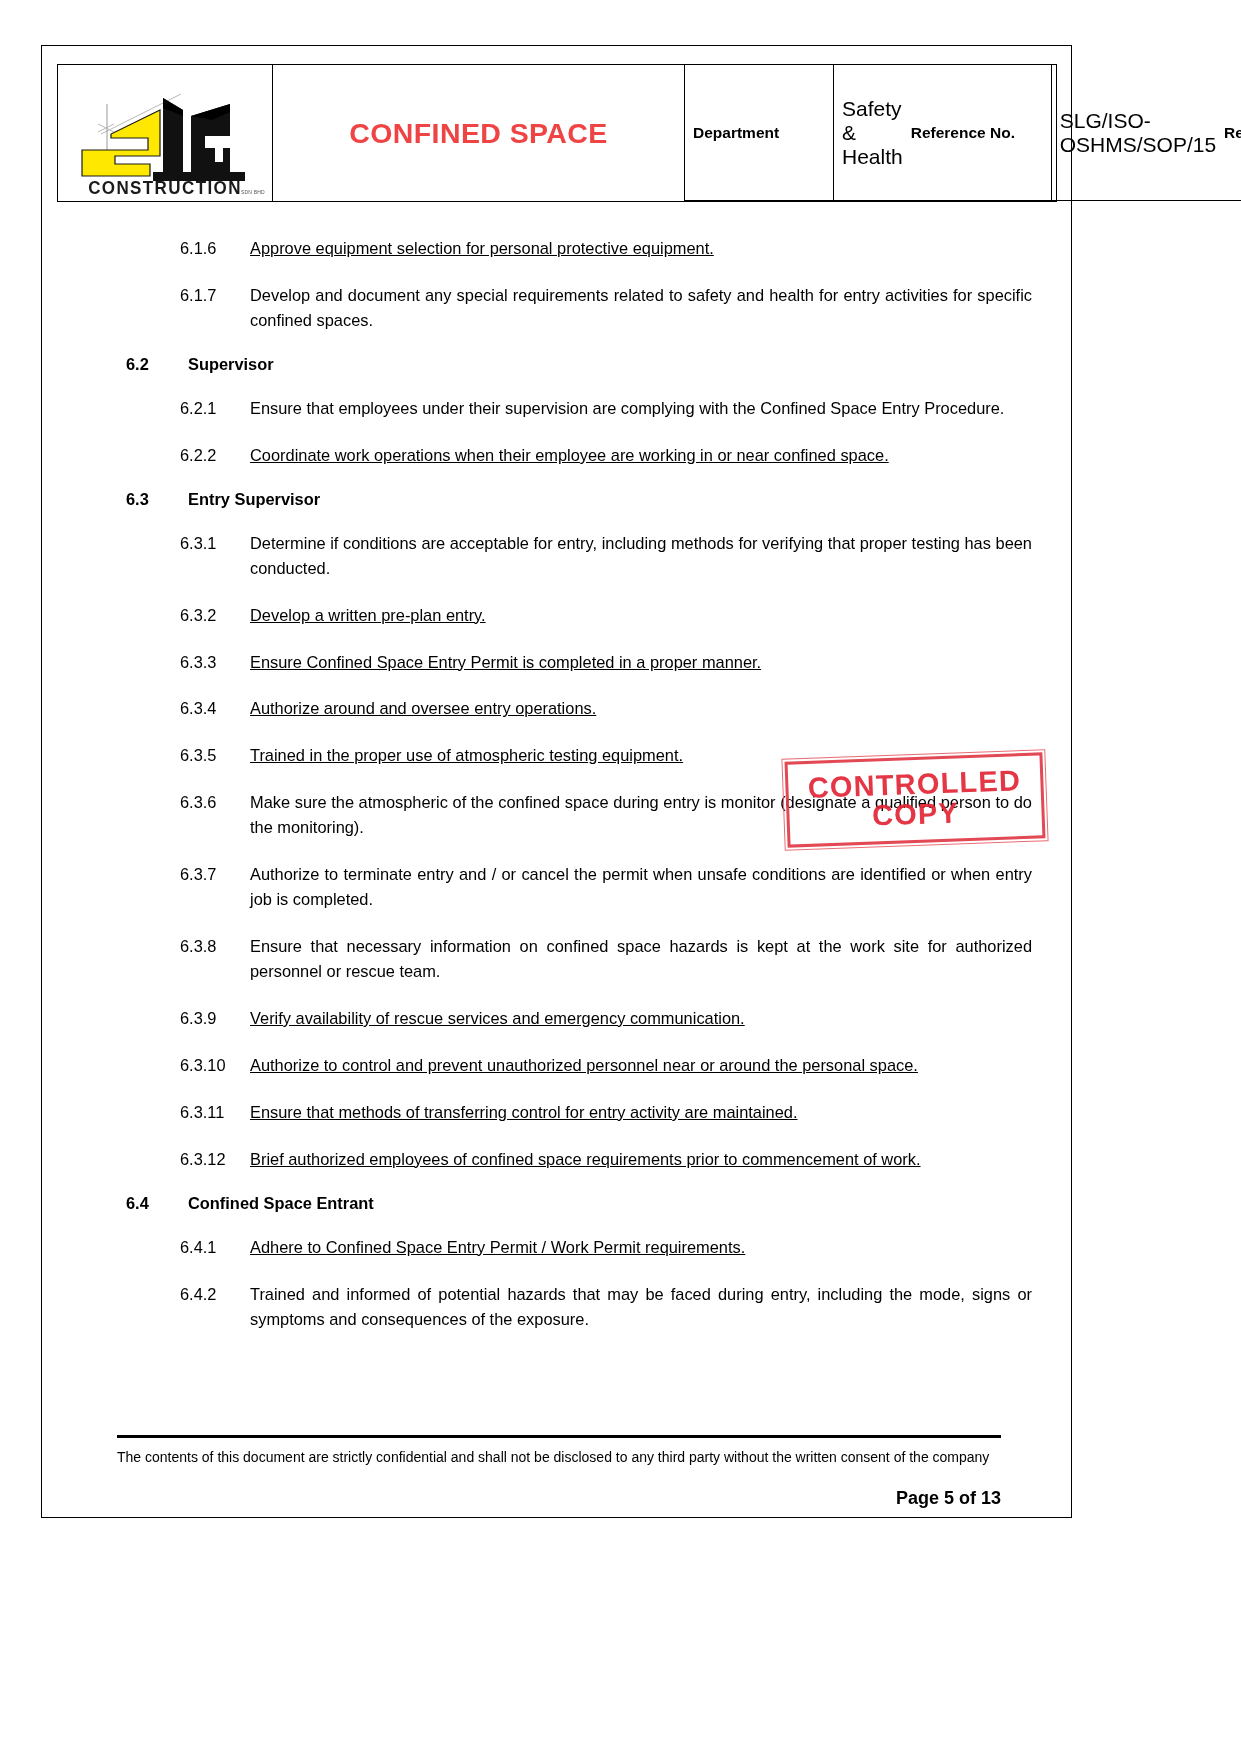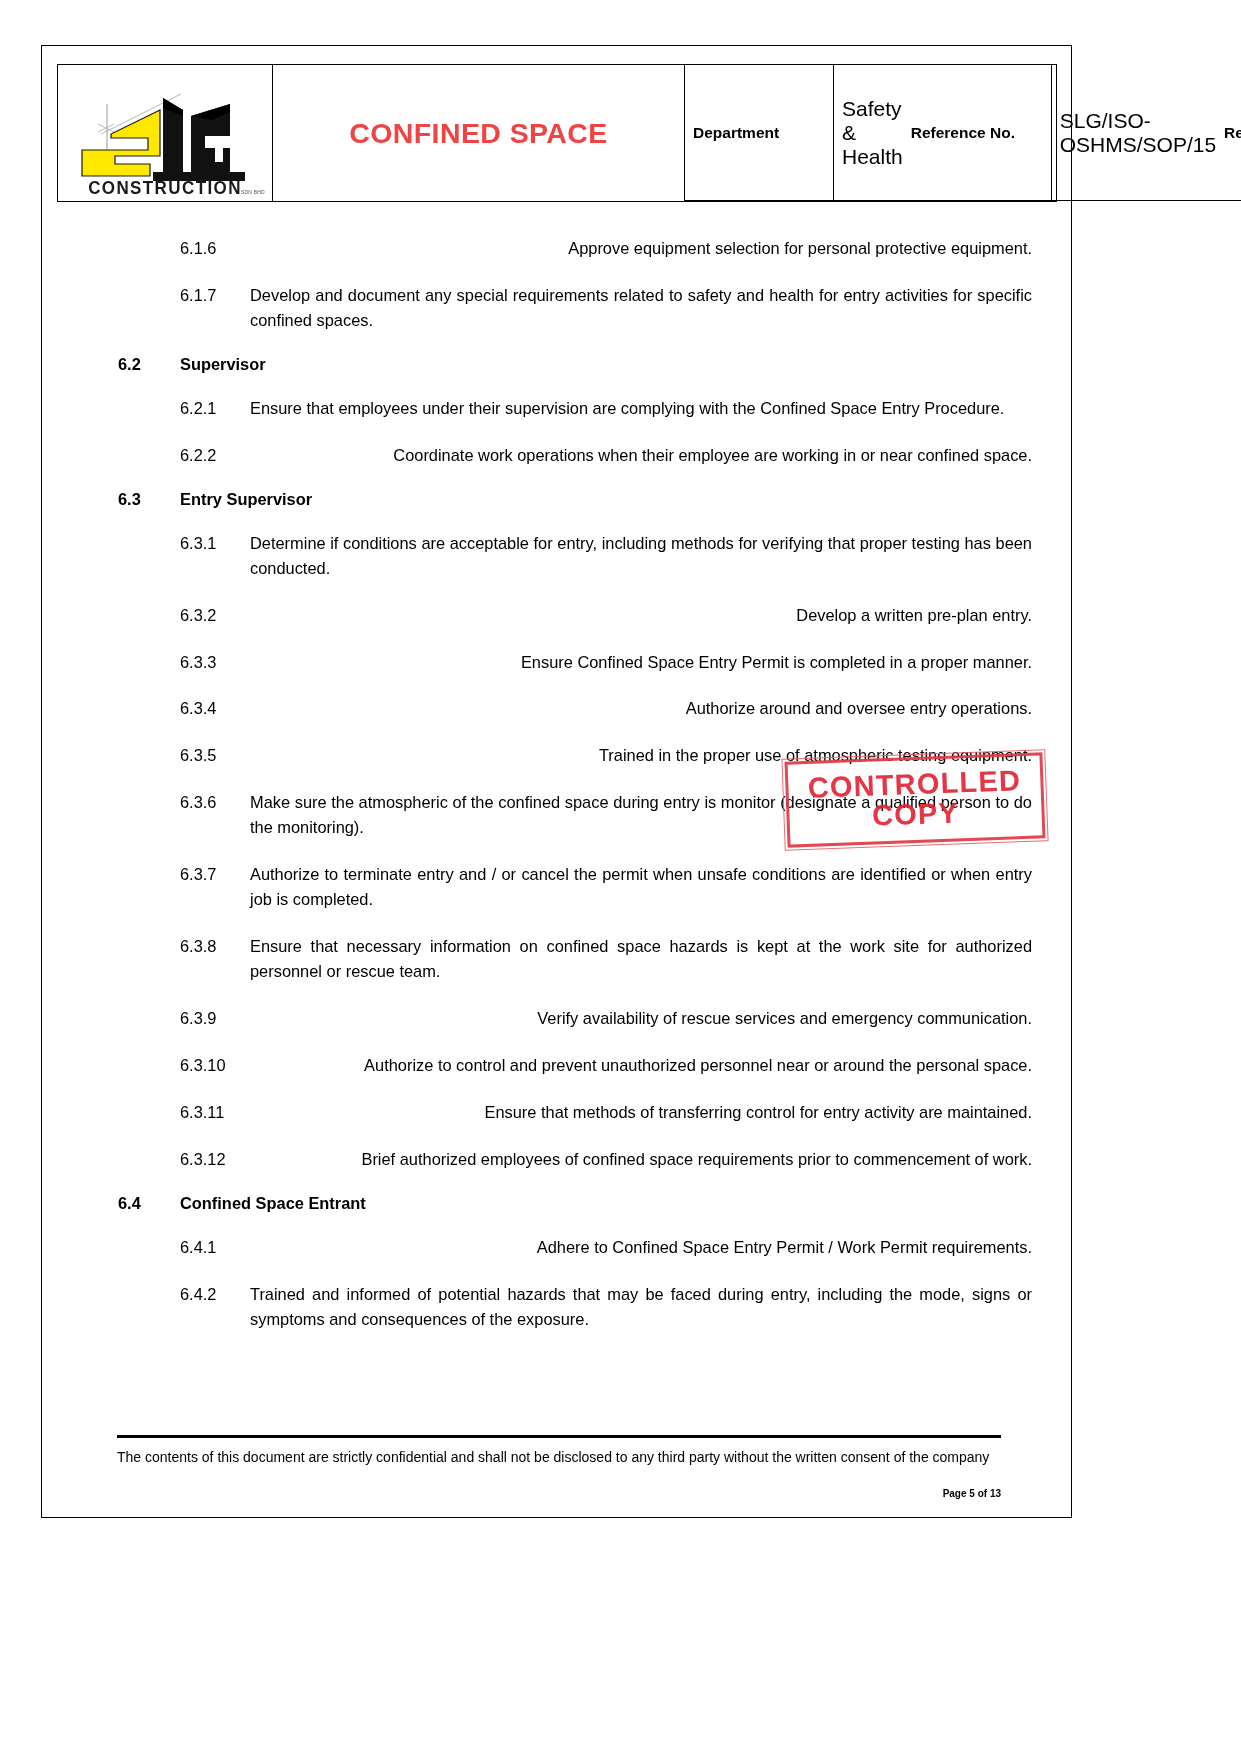--- a/index.html
+++ b/index.html
@@ -112,33 +112,34 @@
     line-height: 1.52;
   }
   .clause .num {
     width: 70px;
     flex-shrink: 0;
   }
   .clause .txt {
     flex: 1;
     text-align: justify;
   }
-  .clause.nojustify .txt { text-align: right; }
+  .clause.nojustify .txt { text-align: left; text-decoration: underline; }
 
   .section {
     display: flex;
     margin-bottom: 22px;
     margin-top: 6px;
     font-size: 16.4px;
     font-weight: bold;
     margin-left: -2px;
   }
   .section .num {
     width: 62px;
     flex-shrink: 0;
+    margin-left: 8px;
   }
   .section .txt { flex: 1; }
 
   
   .clause-indent { padding-left: 60px; }
 
   
   .stamp {
     position: absolute;
     left: 786px;
@@ -179,21 +180,21 @@
     width: 884px;
     font-size: 14px;
     line-height: 1.35;
   }
   .footer-page {
     position: absolute;
     left: 117px;
     top: 1488px;
     width: 884px;
     text-align: right;
-    font-size: 10px;
+    font-size: 18px;
     font-weight: bold;
   }
 </style>
 </head>
 <body>
 
 <div class="page">
 
   <div class="page-frame"></div>
 

